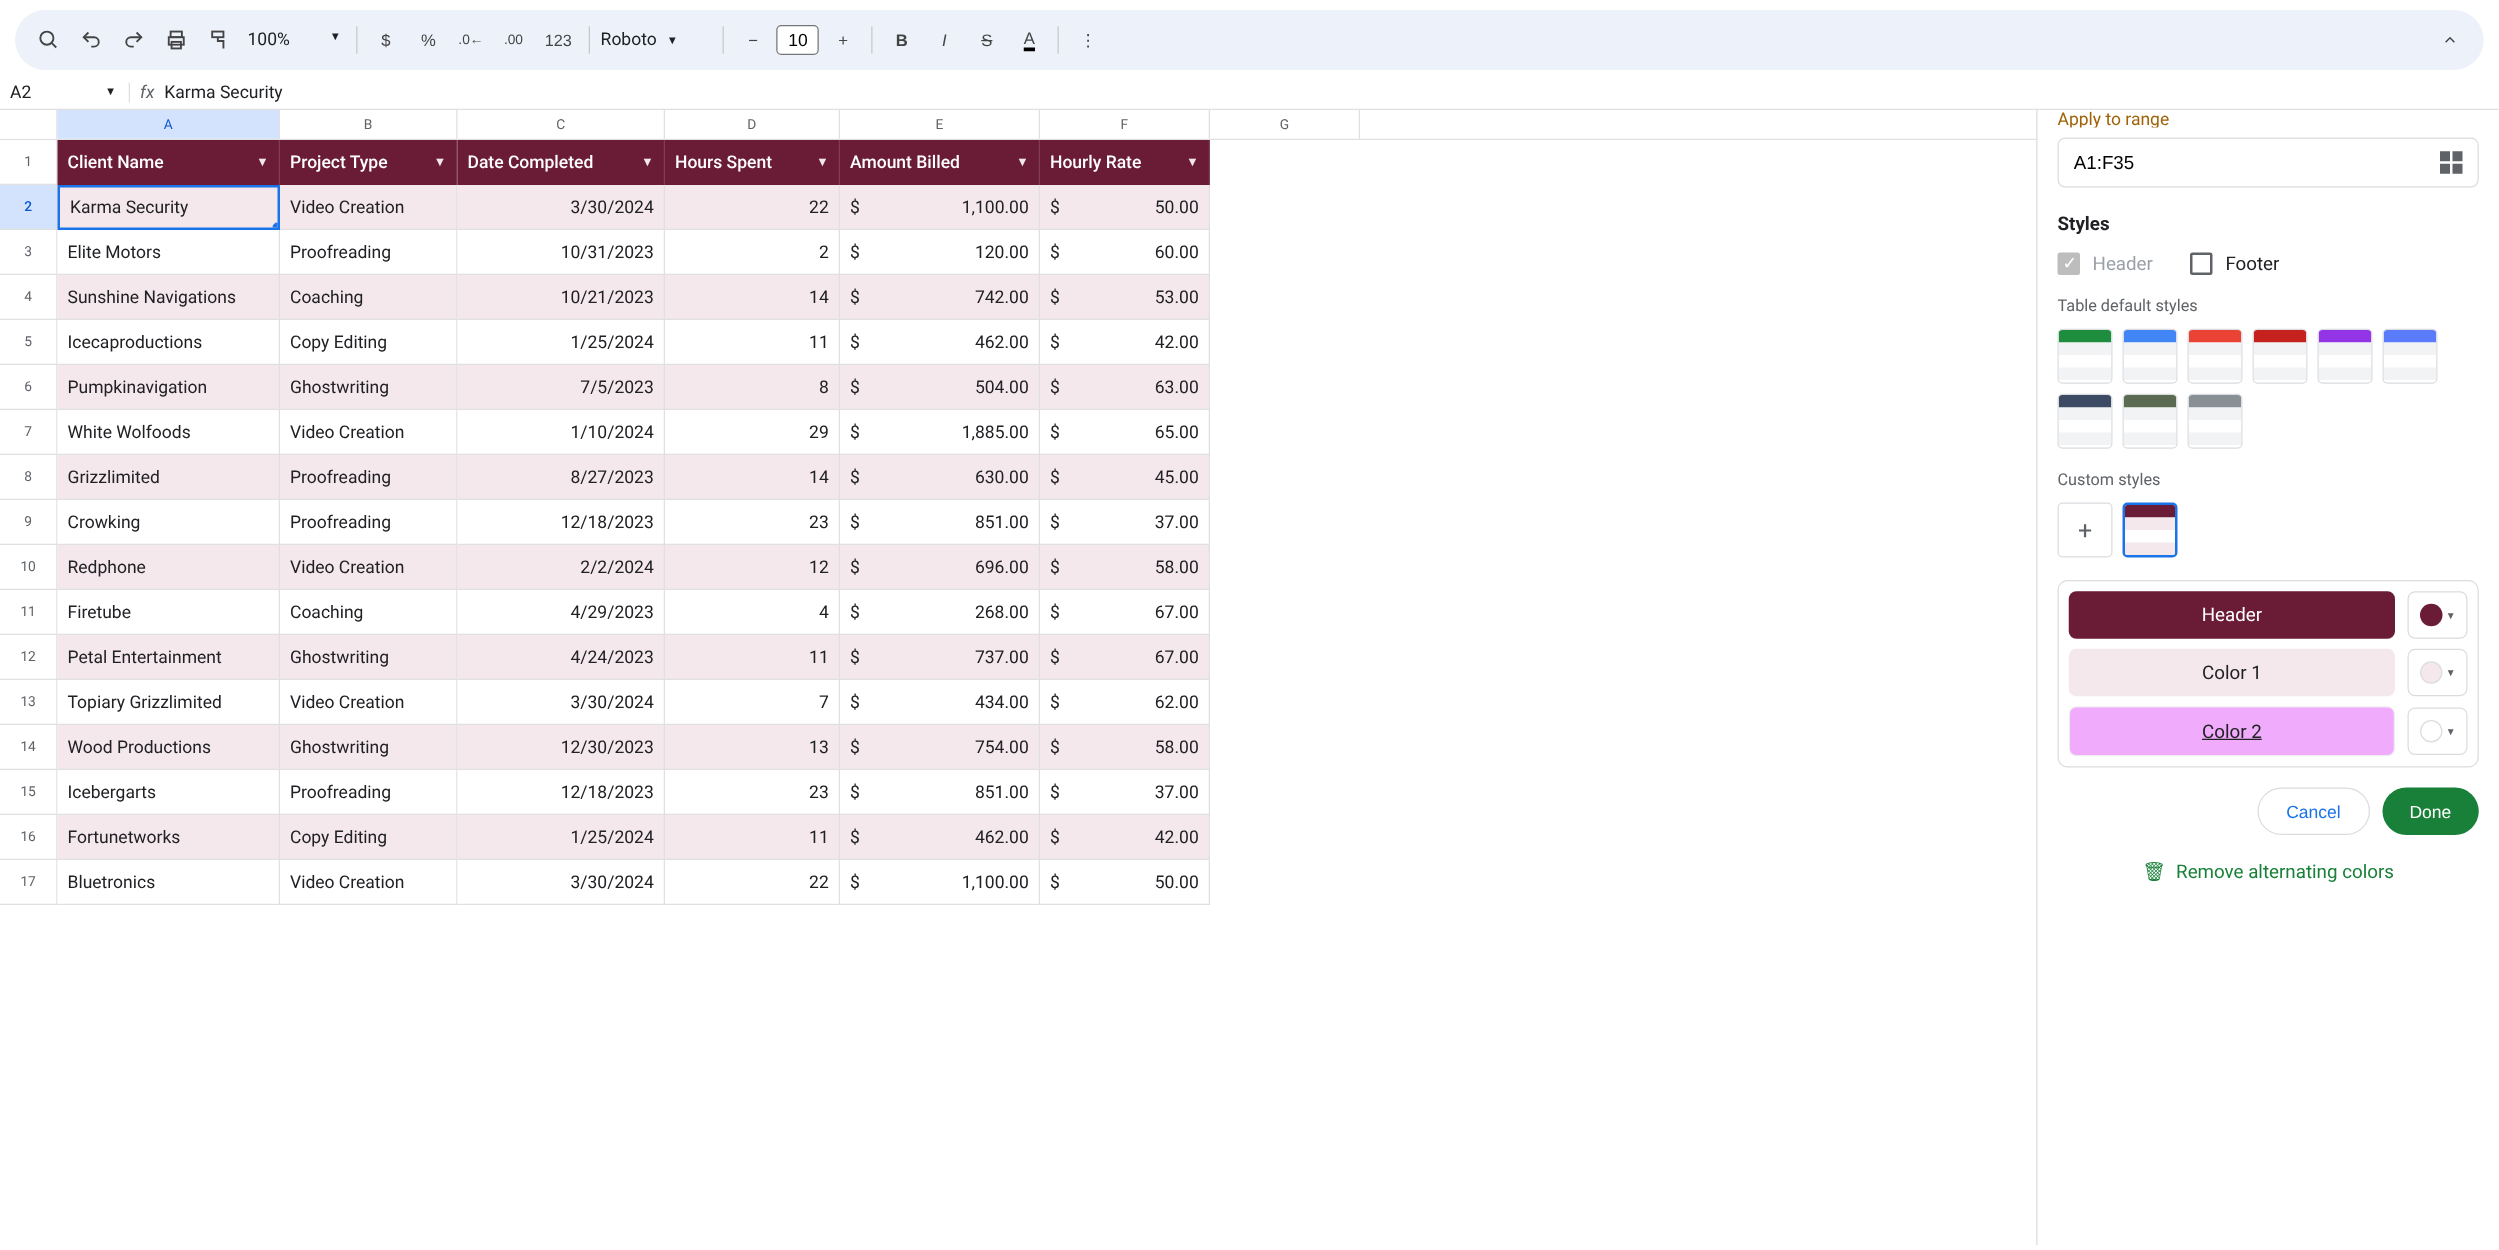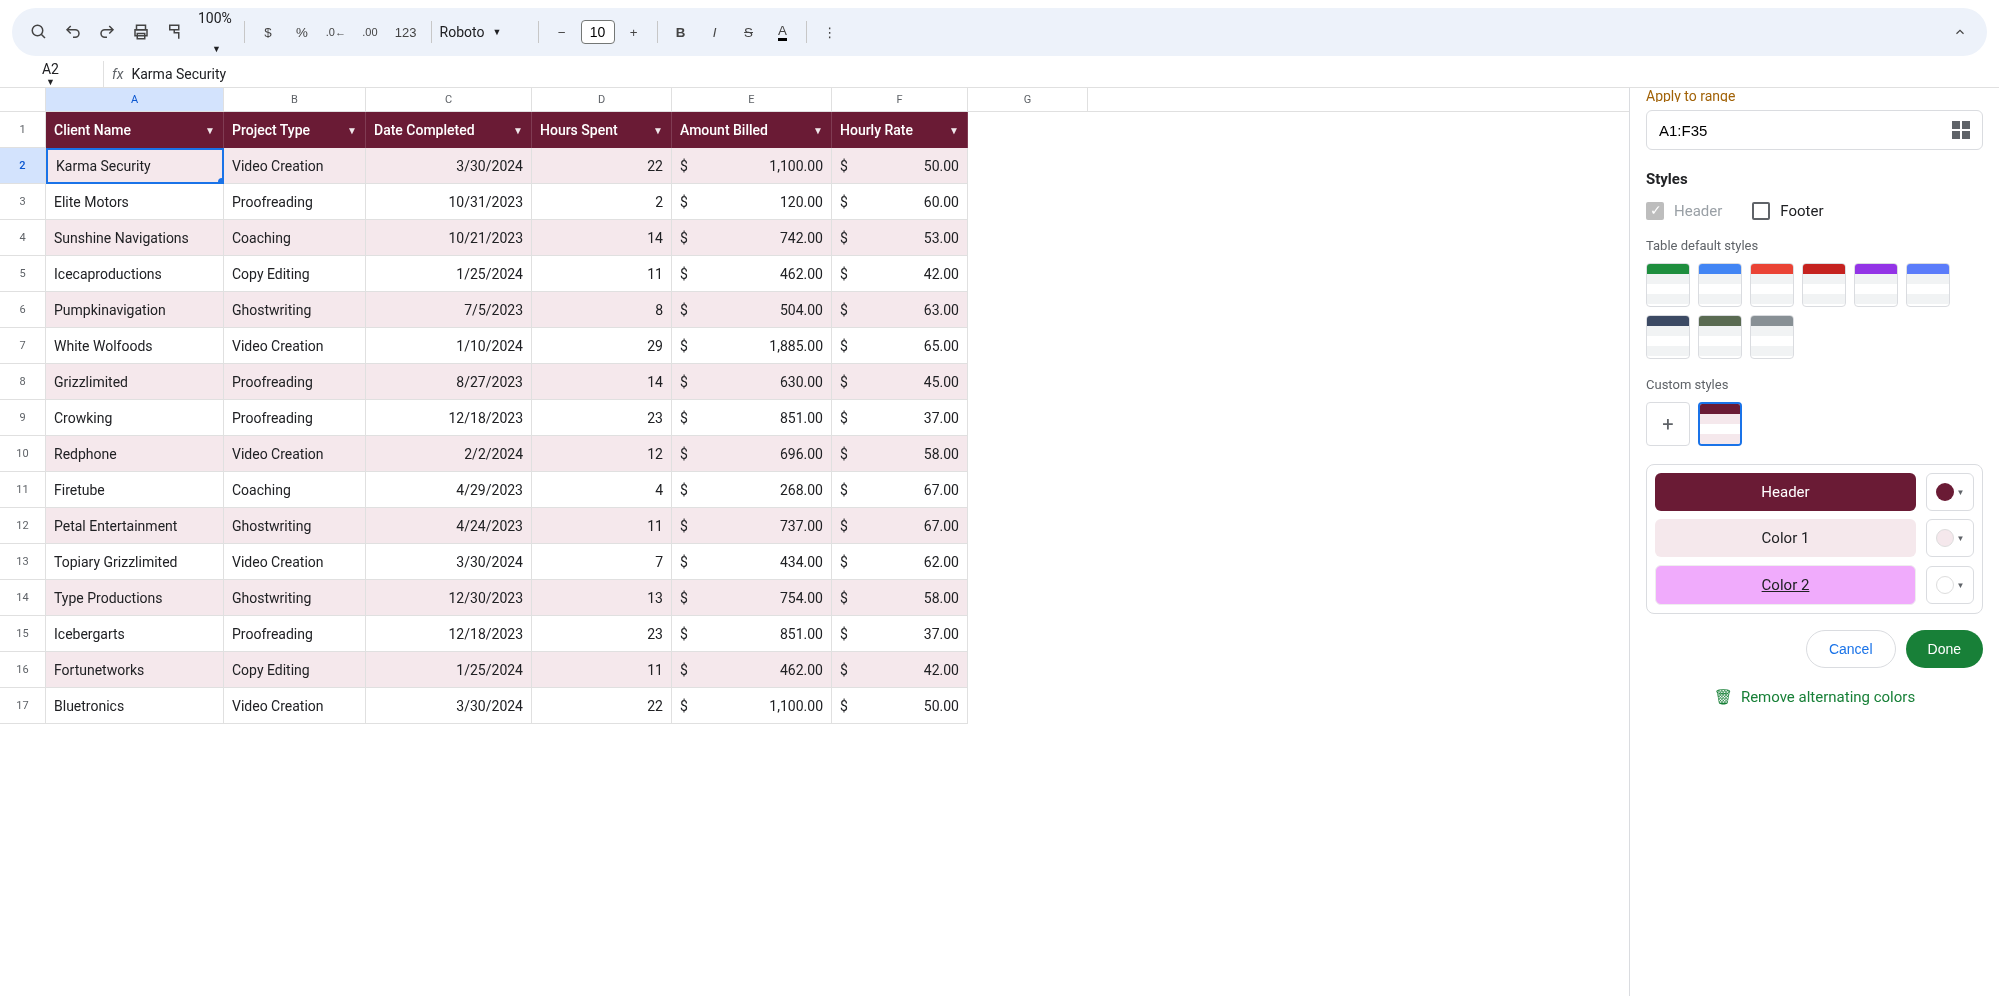--- a/index.html
+++ b/index.html
@@ -2,29 +2,29 @@
 <html><head>
   <meta charset="utf-8">
   <style>
     * { box-sizing: border-box; margin: 0; padding: 0; }
     body { font-family: Roboto, Arial, sans-serif; font-size: 13px; color: #202124; overflow: hidden; background: #fff; }
     
     
     .toolbar { height: 48px; background: #edf2fa; border-radius: 24px; margin: 8px 12px 4px 12px; display: flex; align-items: center; padding: 0 12px; gap: 4px; }
     .toolbar-btn { width: 30px; height: 30px; border: none; background: transparent; border-radius: 4px; cursor: pointer; display: flex; align-items: center; justify-content: center; color: #444; }
     .toolbar-sep { width: 1px; height: 22px; background: #c7c7c7; margin: 0 4px; }
-    .zoom-box { display: flex; align-items: flex-start; gap: 18px; padding: 0 4px; flex-direction: column; }
+    .zoom-box { display: flex; align-items: flex-start; gap: 18px; padding: 0 4px; }
     .zoom-text { font-size: 14px; }
     .font-box { display: flex; align-items: center; gap: 8px; font-size: 14px; min-width: 90px; }
     .fontsize-input { width: 34px; height: 24px; text-align: center; border: 1px solid #747775; border-radius: 4px; font-size: 14px; background: #fff; }
     .toolbar-collapse { margin-left: auto; }
     
     
     .formula-bar { height: 28px; display: flex; align-items: center; border-bottom: 1px solid #e0e0e0; padding: 0 8px; gap: 8px; }
-    .name-box { width: 96px; display: flex; align-items: center; justify-content: space-between; border-right: 1px solid #e0e0e0; padding-right: 10px; font-size: 14px; flex-direction: column; }
+    .name-box { width: 96px; display: flex; align-items: center; justify-content: space-between; border-right: 1px solid #e0e0e0; padding-right: 10px; font-size: 14px; }
     .fx-label { font-style: italic; color: #5f6368; font-size: 14px; }
     .formula-content { font-size: 14px; }
     
     
     .main-wrap { display: flex; height: calc(100vh - 92px); }
     .sheet-area { flex: 1; overflow: hidden; position: relative; }
     .side-panel { width: 370px; border-left: 1px solid #dadce0; display: flex; flex-direction: column; }
     
     
     .col-headers { display: flex; height: 24px; background: #fff; border-bottom: 1px solid #e0e0e0; }
@@ -397,21 +397,21 @@
             <span class="cur">$</span>
             <span>434.00</span>
           </div>
           <div class="cell w-f alt2 money">
             <span class="cur">$</span>
             <span>62.00</span>
           </div>
         </div>
         <div class="data-row">
           <div class="row-num">14</div>
-          <div class="cell w-a alt1">Type Productions</div>
+          <div class="cell w-a alt1">Wood Productions</div>
           <div class="cell w-b alt1">Ghostwriting</div>
           <div class="cell w-c alt1 num">12/30/2023</div>
           <div class="cell w-d alt1 num">13</div>
           <div class="cell w-e alt1 money">
             <span class="cur">$</span>
             <span>754.00</span>
           </div>
           <div class="cell w-f alt1 money">
             <span class="cur">$</span>
             <span>58.00</span>

